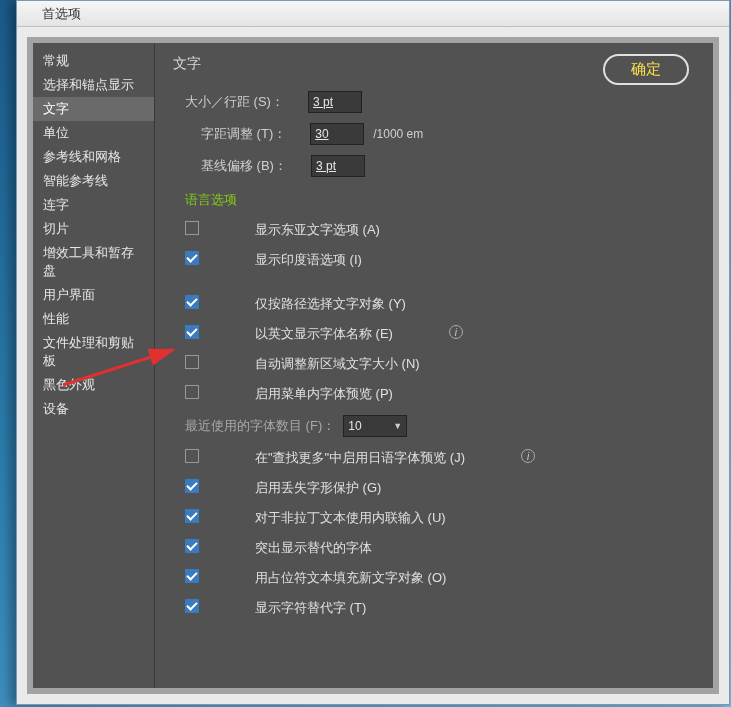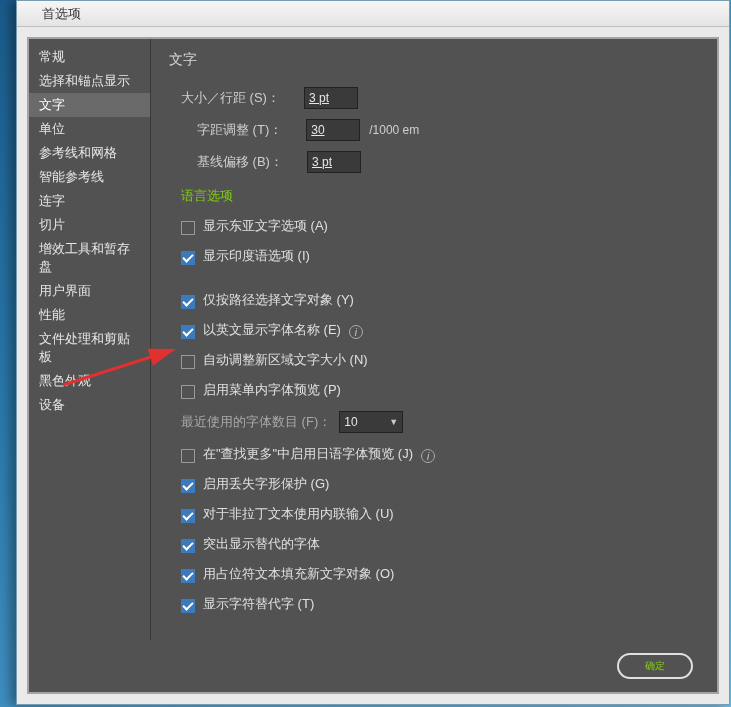--- a/index.html
+++ b/index.html
@@ -30,23 +30,22 @@
       font-size: 13px;
       color: #333;
     }
     .dialog-body {
       position: absolute;
       left: 10px;
       right: 10px;
       top: 36px;
       bottom: 10px;
       background: #525252;
-      border: 2px solid #a3a3a3;
-      display: flex;
-      flex-direction: column;
+      border: 6px solid #a3a3a3;
+      display: flex;
     }
     .content-row {
       flex: 1;
       display: flex;
       overflow: hidden;
     }
     .sidebar {
       width: 122px;
       border-right: 1px solid #3a3a3a;
       padding-top: 6px;
@@ -100,22 +99,23 @@
       margin-left: 9px;
       font-size: 12px;
     }
     .group-label {
       color: #84cc16;
       font-size: 13px;
       margin: 14px 0 6px 12px;
     }
     .checkbox-row {
       display: flex;
-      align-items: flex-end;
+      align-items: flex-start;
       padding: 6px 0 6px 12px;
+      gap: 48px;
     }
     .chk {
       width: 14px;
       height: 14px;
       border: 1px solid #999;
       background: #525252;
       margin-right: 8px;
       position: relative;
       flex-shrink: 0;
       cursor: pointer;
@@ -190,23 +190,23 @@
       height: 52px;
       display: flex;
       justify-content: flex-end;
       align-items: center;
       padding-right: 24px;
     }
     .ok-button {
       border: 2px solid #e0e0e0;
       border-radius: 16px;
       padding: 4px 26px;
-      color: #84cc16;
+      color: #fde047;
       background: transparent;
-      font-size: 10px;
+      font-size: 15px;
       cursor: pointer;
     }
     .arrow {
       position: absolute;
       left: 58px;
       top: 310px;
       width: 130px;
       height: 80px;
       pointer-events: none;
       z-index: 10;

